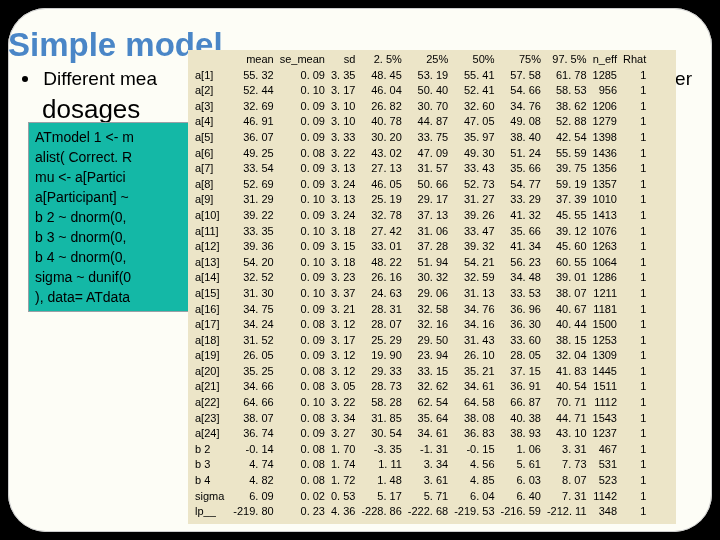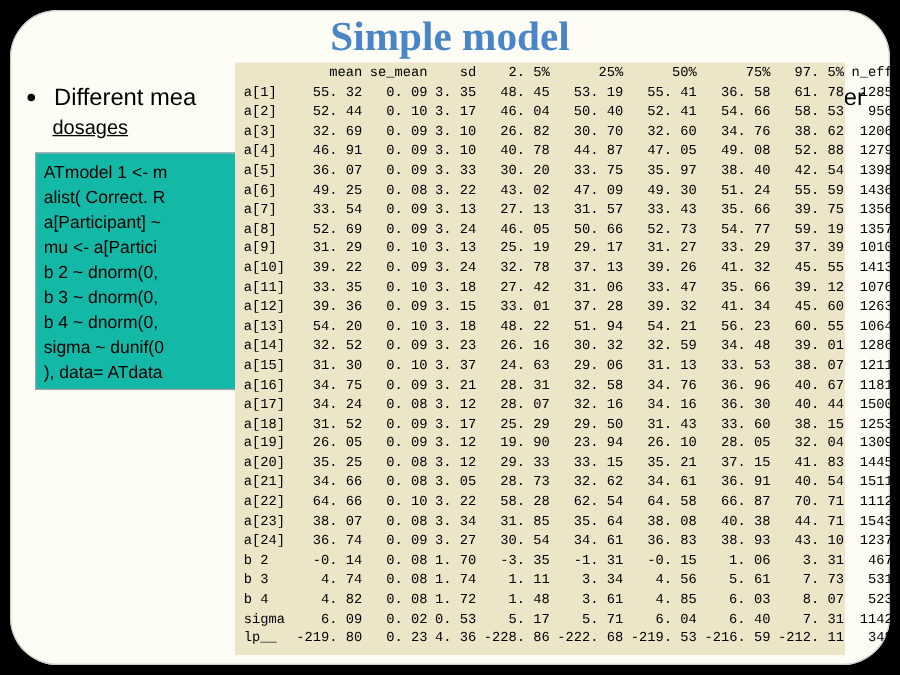--- a/index.html
+++ b/index.html
@@ -16,25 +16,24 @@
     top: 8px;
     left: 8px;
     width: 704px;
     height: 524px;
     background: #fdfdf6;
     border-radius: 38px;
     box-shadow: 0 0 0 1px #ccc inset;
   }
   .title {
     position: absolute;
-    top: 4px;
+    top: 18px;
     left: 0;
     right: 0;
-    text-align: center;
-    font-family: Liberation Serif, serif;
+    font-family: Liberation Sans, sans-serif;
     font-weight: bold;
     font-size: 33px;
     color: #4a86c7;
   }
   .bullet-row {
     position: absolute;
     top: 60px;
     left: 14px;
     right: 14px;
     font-size: 19px;
@@ -55,23 +54,22 @@
   }
   .bullet-text-right {
     position: absolute;
     right: 6px;
     top: 0;
   }
   .bullet-line2 {
     position: absolute;
     top: 86px;
     left: 34px;
-    font-size: 16px;
+    font-size: 26px;
     color: #000;
-    text-decoration: underline;
   }
   .code-box {
     position: absolute;
     top: 114px;
     left: 20px;
     width: 150px;
     font-size: 14px;
     line-height: 20px;
     color: #000;
     border: 1px solid #9aa0a6;
@@ -79,21 +77,21 @@
     padding: 4px 6px;
     white-space: nowrap;
     overflow: hidden;
   }
   .stats-panel {
     position: absolute;
     top: 42px;
     left: 180px;
     width: 480px;
     background: #ece5c8;
-    font-family: Liberation Mono, monospace;
+    font-family: Liberation Sans, sans-serif;
     font-size: 11px;
     line-height: 15.6px;
     color: #000;
     padding: 2px 4px 4px 4px;
   }
   .stats-panel table {
     border-collapse: collapse;
   }
   .stats-panel td, .stats-panel th {
     padding: 0 3px;
@@ -120,22 +118,22 @@
   <div class="bullet-row">
     <span class="bullet-dot"></span>
     <span class="bullet-text-left">Different mea</span>
     <span class="bullet-text-right">ther</span>
   </div>
   <div class="bullet-line2">dosages</div>
 
   <div class="code-box">
     <div>ATmodel 1 &lt;- m</div>
     <div>alist( Correct. R</div>
+    <div>mu &lt;- a[Partici</div>
     <div>a[Participant] ~</div>
-    <div>mu &lt;- a[Partici</div>
     <div>b 2 ~ dnorm(0,</div>
     <div>b 3 ~ dnorm(0,</div>
     <div>b 4 ~ dnorm(0,</div>
     <div>sigma ~ dunif(0</div>
     <div>), data= ATdata</div>
   </div>
 
   <div class="stats-panel">
     <table>
       <thead>
@@ -155,21 +153,21 @@
         </thead>
       <tbody id="stats-body">
           <tr>
             <td class="name">a[1]</td>
             <td>55. 32</td>
             <td>0. 09</td>
             <td>3. 35</td>
             <td>48. 45</td>
             <td>53. 19</td>
             <td>55. 41</td>
-            <td>36. 58</td>
+            <td>57. 58</td>
             <td>61. 78</td>
             <td>1285</td>
             <td>1</td>
           </tr>
           <tr>
             <td class="name">a[2]</td>
             <td>52. 44</td>
             <td>0. 10</td>
             <td>3. 17</td>
             <td>46. 04</td>

